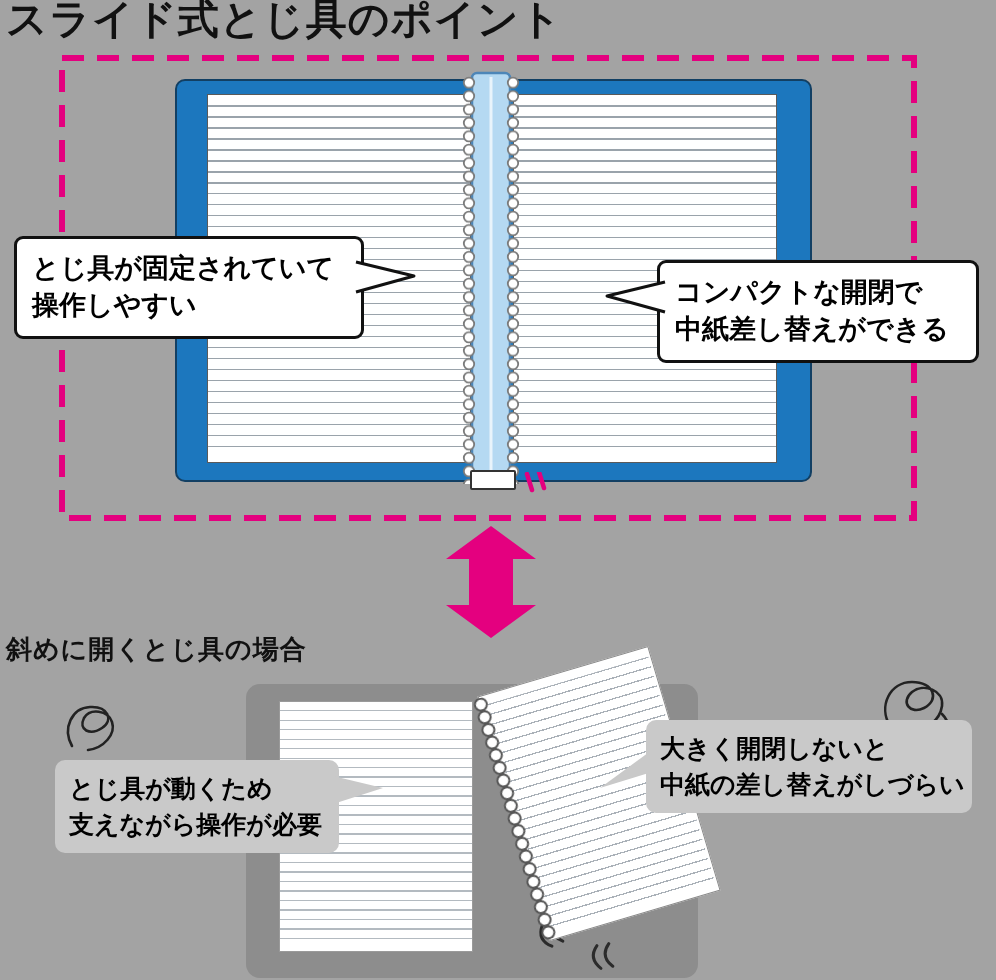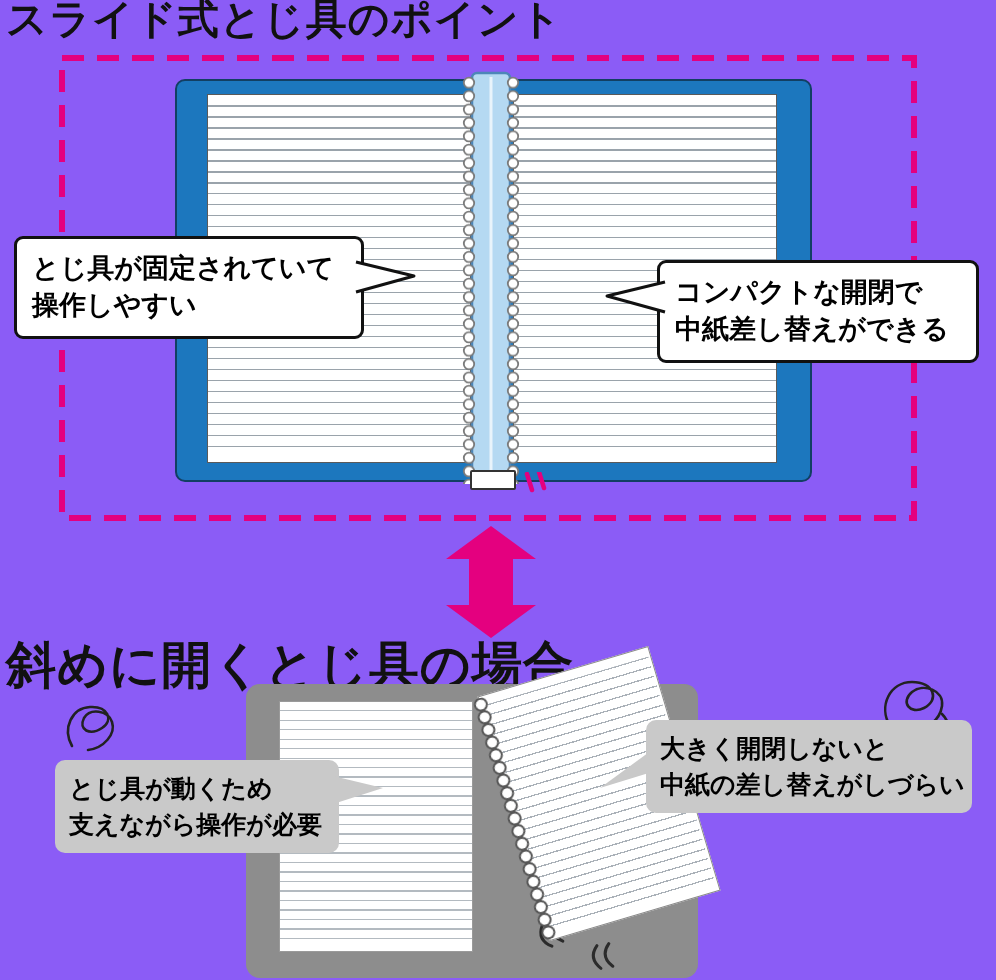--- a/index.html
+++ b/index.html
@@ -1,21 +1,21 @@
 <!DOCTYPE html>
 <html><head>
 <meta charset="utf-8">
 <style>
   html,body{margin:0;padding:0;background:#fff;}
-  .stage{position:relative;width:996px;height:980px;background:#8b5cf6;overflow:hidden;
+  .stage{position:relative;width:996px;height:980px;background:#a3a3a3;overflow:hidden;
          font-family:"Liberation Sans","DejaVu Sans",sans-serif;color:#111;}
 
   .title{position:absolute;font-weight:900;letter-spacing:1px;white-space:nowrap;}
   .title-top{left:6px;top:-8px;font-size:41px;}
-  .title-bottom{left:6px;top:632px;font-size:50px;text-align:center;}
+  .title-bottom{left:6px;top:632px;font-size:26px;text-align:center;}
 
   svg.dashed-box{position:absolute;left:58px;top:54px;width:860px;height:468px;}
 
   
   .cover{position:absolute;left:175px;top:79px;width:633px;height:399px;
          background:#1c77be;border:2px solid #123f63;border-radius:10px;}
   .page{position:absolute;top:94px;height:367px;width:262px;background:#fff;border:1.5px solid #5a5a5a;}
   .page-left{left:207px;}
   .page-right{left:513px;}
   .ruled{position:absolute;left:0;right:0;top:10px;bottom:10px;

